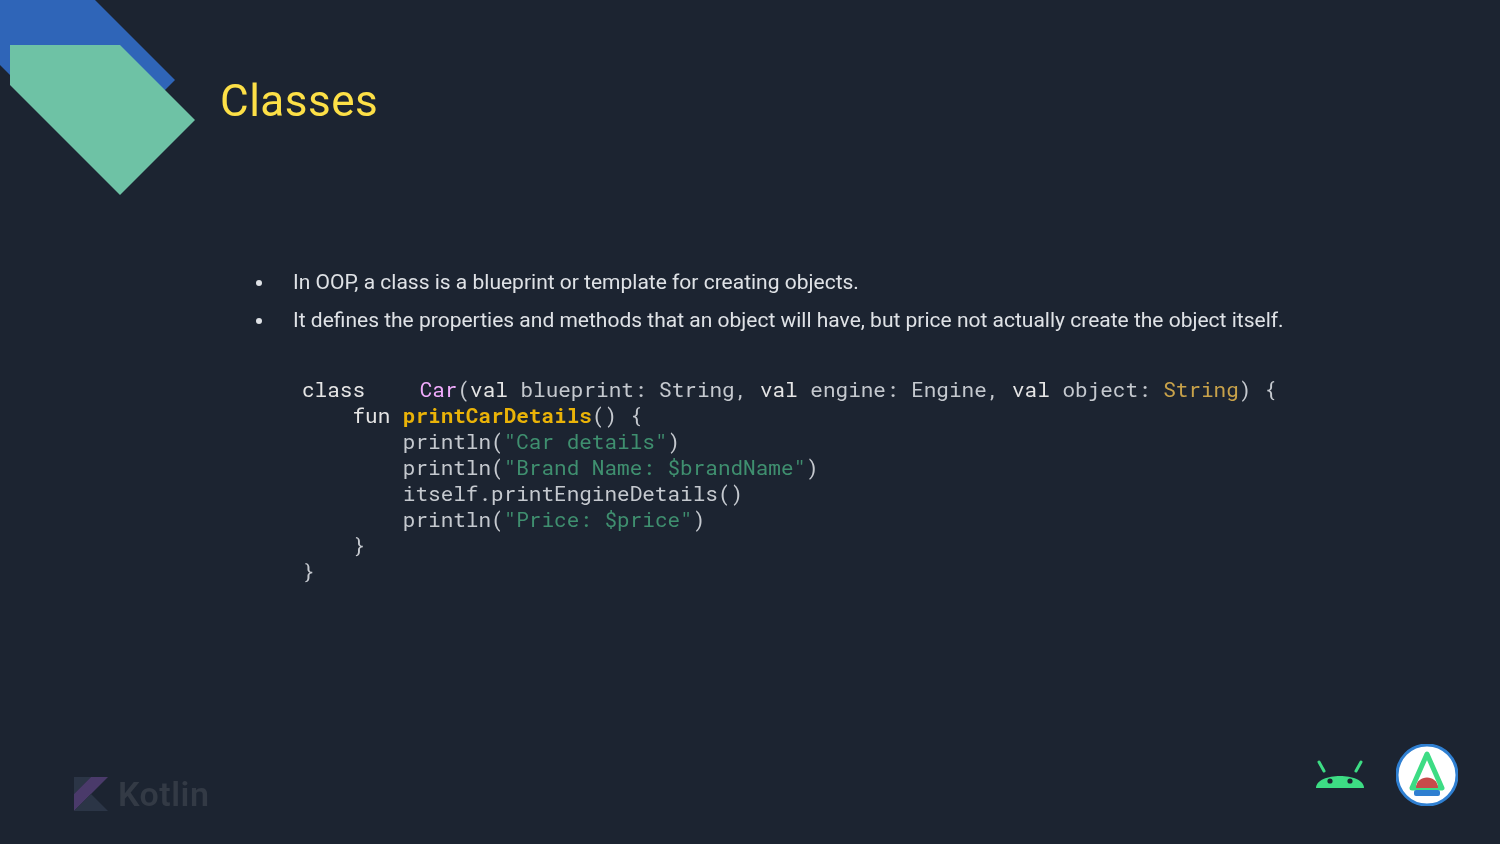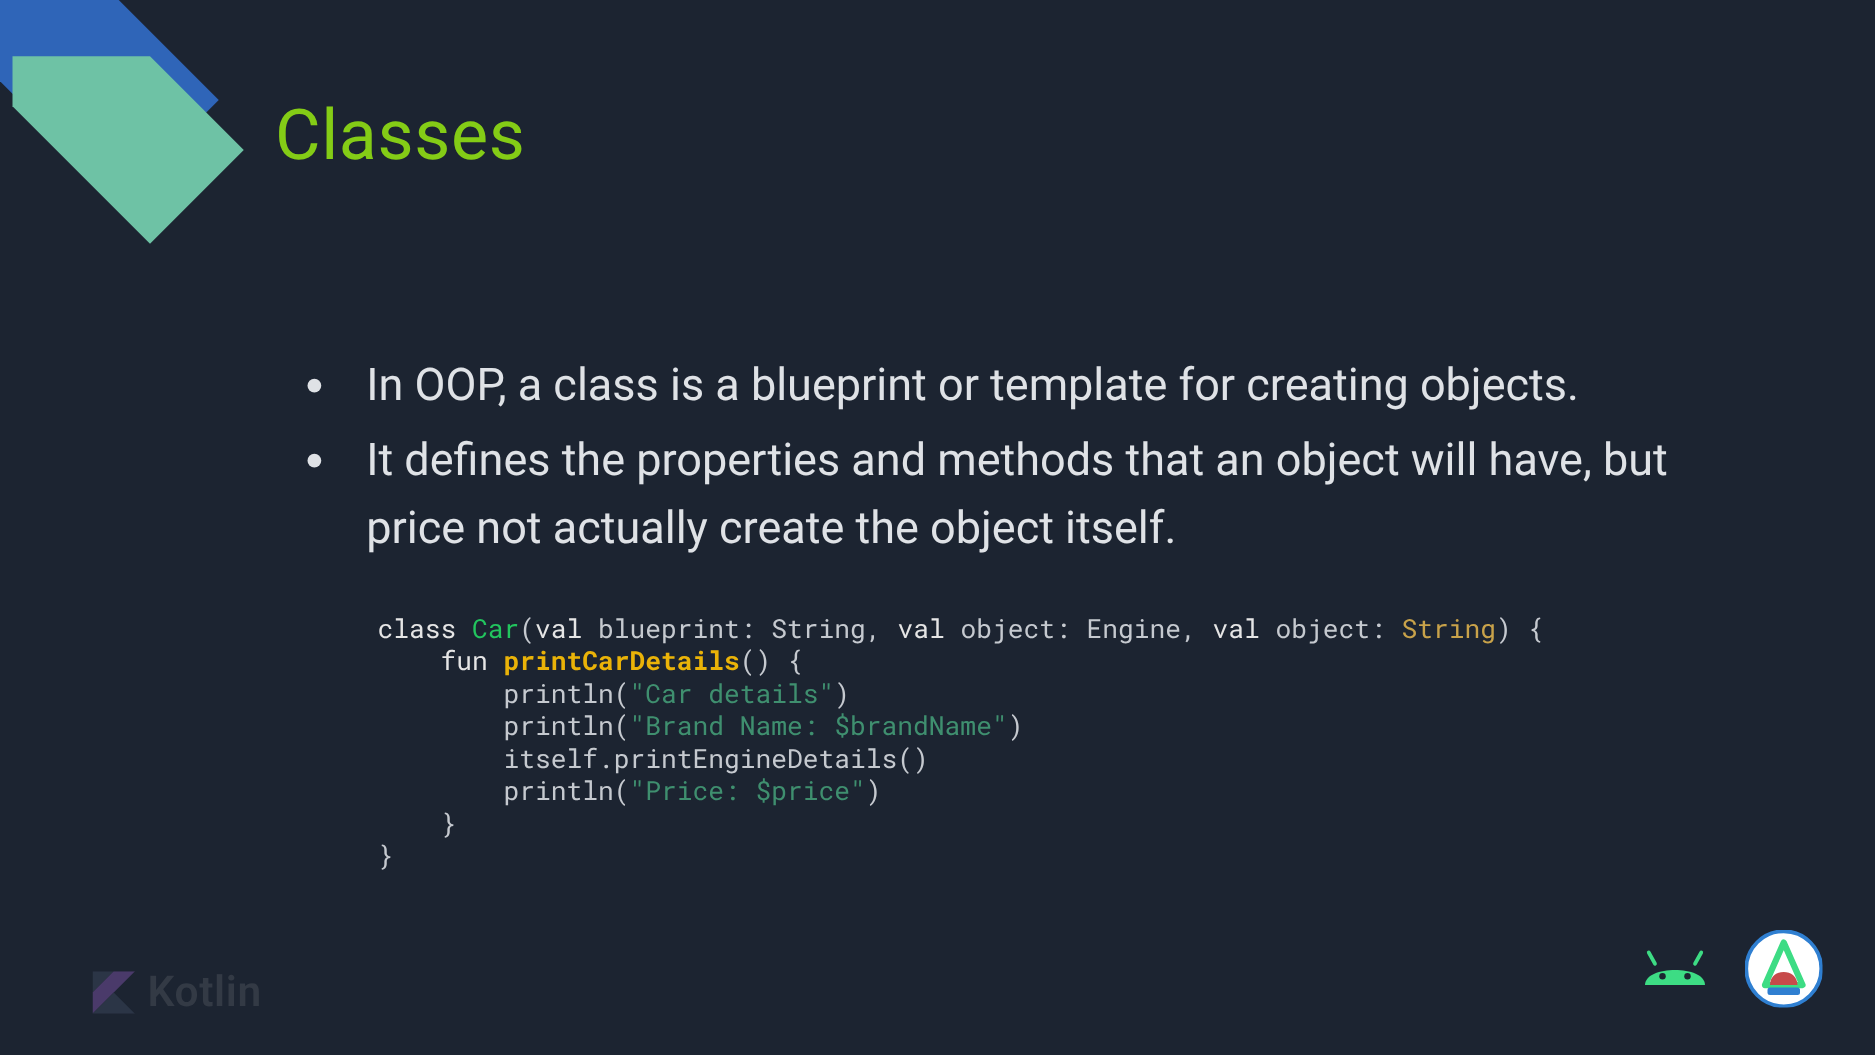--- a/index.html
+++ b/index.html
@@ -18,44 +18,44 @@
     height: 260px;
     pointer-events: none;
   }
   .content {
     position: absolute;
     left: 220px;
     top: 75px;
     right: 80px;
   }
   .title {
-    font-size: 56px;
+    font-size: 44px;
     font-weight: 400;
-    color: #84cc16;
+    color: #fde047;
     letter-spacing: 0.5px;
   }
   .bullets {
     margin-top: 140px;
-    font-size: 36px;
+    font-size: 21px;
     line-height: 1.5;
     color: #dfe2e6;
   }
   .bullets ul { list-style: disc; padding-left: 55px; }
   .bullets li { padding-left: 18px; margin-bottom: 6px; }
   .code-block {
     margin-top: 40px;
     margin-left: 82px;
     font-family: "Roboto Mono", "Consolas", monospace;
     font-size: 21px;
     line-height: 1.24;
     white-space: pre;
     color: #c5c9cf;
   }
   .tok-kw   { color: #e5e5e5; }
-  .tok-type { color: #22c55e; }
+  .tok-type { color: #f0abfc; margin-left: 42px; }
   .tok-fn   { color: #eab308; font-weight: bold; }
   .tok-str  { color: #3f8f6f; }
   .tok-num  { color: #c8a24a; }
   .footer-left {
     position: absolute;
     left: 40px;
     bottom: 30px;
     display: flex;
     align-items: center;
     gap: 10px;
@@ -87,21 +87,21 @@
 <div class="content">
   <h1 class="title">Classes</h1>
 
   <div class="bullets">
     <ul>
       <li>In OOP, a class is a blueprint or template for creating objects.</li>
       <li>It defines the properties and methods that an object will have, but price not actually create the object itself.</li>
     </ul>
   </div>
 
-  <div class="code-block"><span class="tok-kw">class</span> <span class="tok-type">Car</span><span>(</span><span class="tok-kw">val</span><span> blueprint: String, </span><span class="tok-kw">val</span><span> object: Engine, </span><span class="tok-kw">val</span><span> object: </span><span class="tok-num">String</span><span>) {</span>
+  <div class="code-block"><span class="tok-kw">class</span> <span class="tok-type">Car</span><span>(</span><span class="tok-kw">val</span><span> blueprint: String, </span><span class="tok-kw">val</span><span> engine: Engine, </span><span class="tok-kw">val</span><span> object: </span><span class="tok-num">String</span><span>) {</span>
 <span>    </span><span class="tok-kw">fun</span><span> </span><span class="tok-fn">printCarDetails</span><span>() {</span>
 <span>        </span><span>println(</span><span class="tok-str">"Car details"</span><span>)</span>
 <span>        </span><span>println(</span><span class="tok-str">"Brand Name: $brandName"</span><span>)</span>
 <span>        </span><span>itself.printEngineDetails()</span>
 <span>        </span><span>println(</span><span class="tok-str">"Price: $price"</span><span>)</span>
 <span>    }</span>
 <span>}</span></div>
 </div>
 
 <div class="footer-left">

